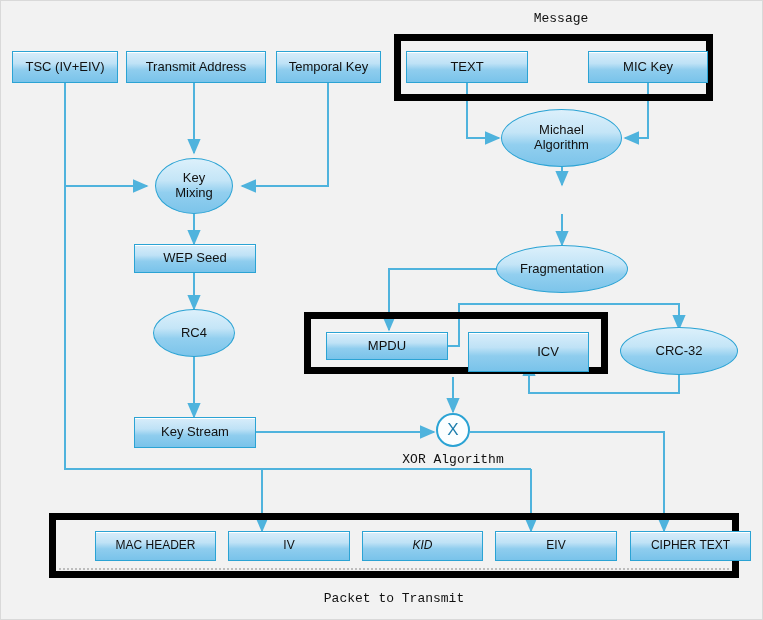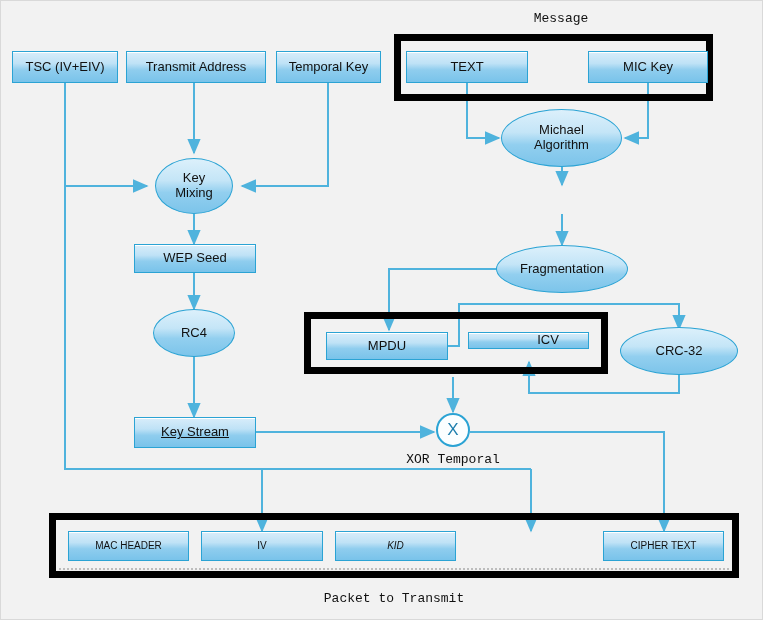--- a/index.html
+++ b/index.html
@@ -55,21 +55,21 @@
     border:7px solid #000;
     background:transparent;
     box-sizing:border-box;
     z-index:2;
   }
   .dotline{
     position:absolute;
     border-bottom:2px dotted #bdbdbd;
     z-index:3;
   }
-  .small{font-size:10px;}
+  .small{font-size:12px;margin-left:27px;}
 </style>
 </head>
 <body>
 
 <div id="canvas">
 
   <svg id="wires" viewBox="0 0 763 620" xmlns="http://www.w3.org/2000/svg">
     <defs>
       <marker id="ah" markerWidth="9" markerHeight="9" refX="7.2" refY="3.4" orient="auto" markerUnits="strokeWidth">
         <path d="M0,0 L8,3.4 L0,6.8 z" fill="#4fb3dd"></path>
@@ -117,21 +117,21 @@
 
   <div class="blackframe" style="left:393px;top:33px;width:319px;height:67px;"></div>
 
   <div class="blackframe" style="left:303px;top:311px;width:304px;height:62px;"></div>
 
   <div class="blackframe" style="left:48px;top:512px;width:690px;height:65px;"></div>
   <div class="dotline" style="left:58px;top:567px;width:670px;"></div>
 
   <div class="label" style="left:490px;top:8px;width:140px;height:18px;">Message</div>
 
-  <div class="label" style="left:382px;top:449px;width:140px;height:18px;">XOR Temporal</div>
+  <div class="label" style="left:382px;top:449px;width:140px;height:18px;">XOR Algorithm</div>
 
   <div class="label" style="left:293px;top:588px;width:200px;height:18px;">Packet to Transmit</div>
 
   <div class="node box" style="left:11px;top:50px;width:106px;height:32px;">TSC (IV+EIV)</div>
 
   <div class="node box" style="left:125px;top:50px;width:140px;height:32px;">Transmit Address</div>
 
   <div class="node box" style="left:275px;top:50px;width:105px;height:32px;">Temporal Key</div>
 
   <div class="node box" style="left:405px;top:50px;width:122px;height:32px;">TEXT</div>
@@ -140,40 +140,41 @@
 
   <div class="node ellipse" style="left:154px;top:157px;width:78px;height:56px;flex-direction:column;">
     <span>Key</span>
     <span>Mixing</span>
   </div>
 
   <div class="node box" style="left:133px;top:243px;width:122px;height:29px;">WEP Seed</div>
 
   <div class="node ellipse" style="left:152px;top:308px;width:82px;height:48px;">RC4</div>
 
-  <div class="node box" style="left:133px;top:416px;width:122px;height:31px;text-decoration:underline;">Key Stream</div>
+  <div class="node box" style="left:133px;top:416px;width:122px;height:31px;">Key Stream</div>
 
   <div class="node ellipse" style="left:500px;top:108px;width:121px;height:58px;flex-direction:column;">
     <span>Michael</span>
     <span>Algorithm</span>
   </div>
 
 
   <div class="node ellipse" style="left:495px;top:244px;width:132px;height:48px;">Fragmentation</div>
 
   <div class="node box" style="left:325px;top:331px;width:122px;height:28px;">MPDU</div>
 
-  <div class="node box" style="left:467px;top:331px;width:121px;height:17px;padding-left:39px;">ICV</div>
+  <div class="node box" style="left:467px;top:331px;width:121px;height:40px;padding-left:39px;">ICV</div>
 
   <div class="node ellipse" style="left:619px;top:326px;width:118px;height:48px;">CRC-32</div>
 
   <div class="node circle" style="left:435px;top:412px;width:34px;height:34px;">X</div>
 
   <div class="node box small" style="left:67px;top:530px;width:121px;height:30px;">MAC HEADER</div>
 
   <div class="node box small" style="left:200px;top:530px;width:122px;height:30px;">IV</div>
 
   <div class="node box small" style="left:334px;top:530px;width:121px;height:30px;font-style:italic;">KID</div>
 
+  <div class="node box small" style="left:467px;top:530px;width:122px;height:30px;">EIV</div>
 
   <div class="node box small" style="left:602px;top:530px;width:121px;height:30px;">CIPHER TEXT</div>
 
 </div>
 
 </body></html>

